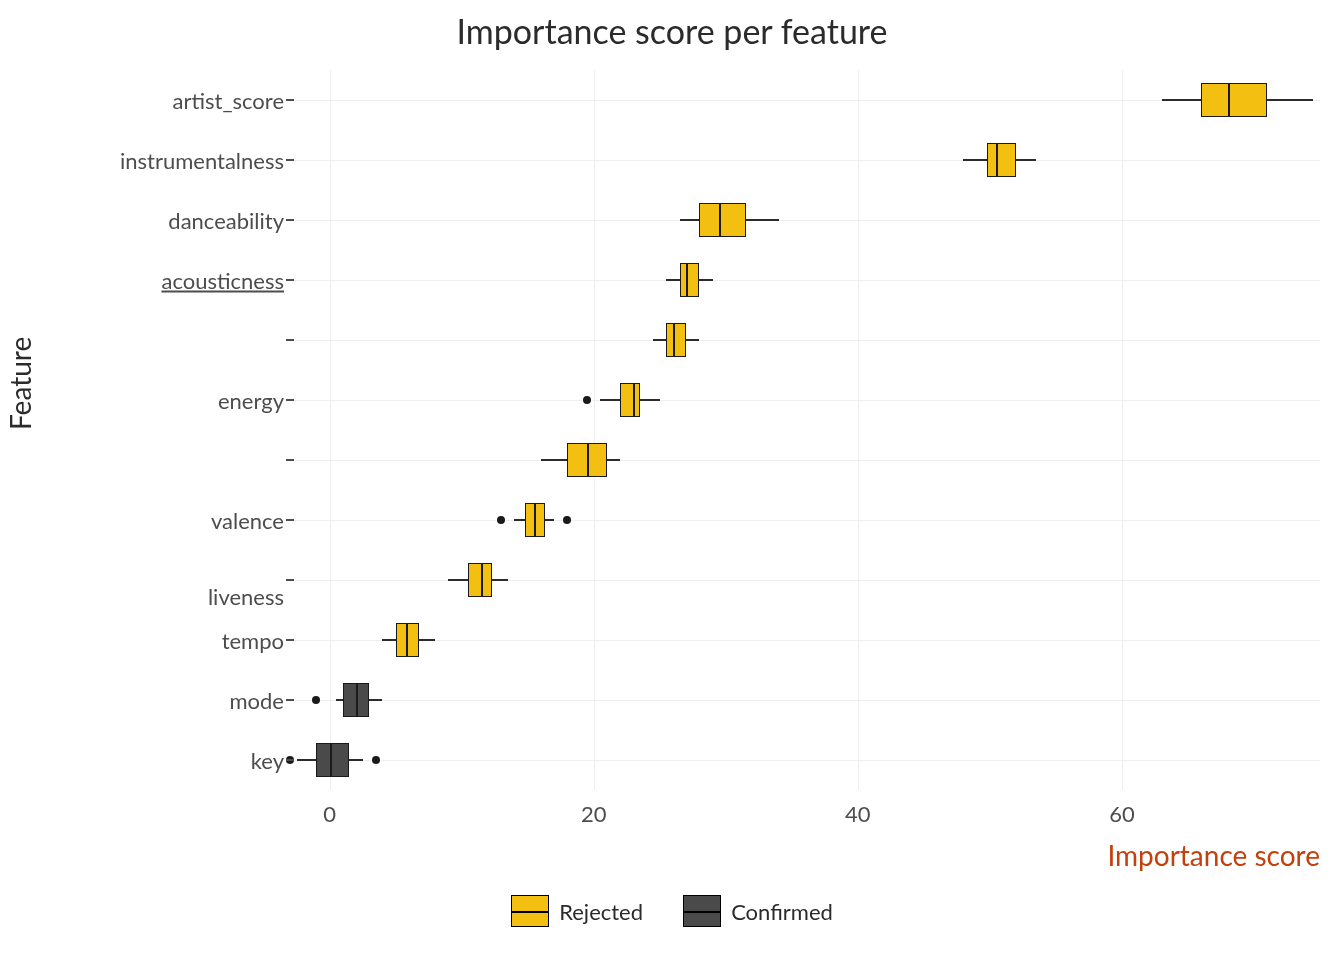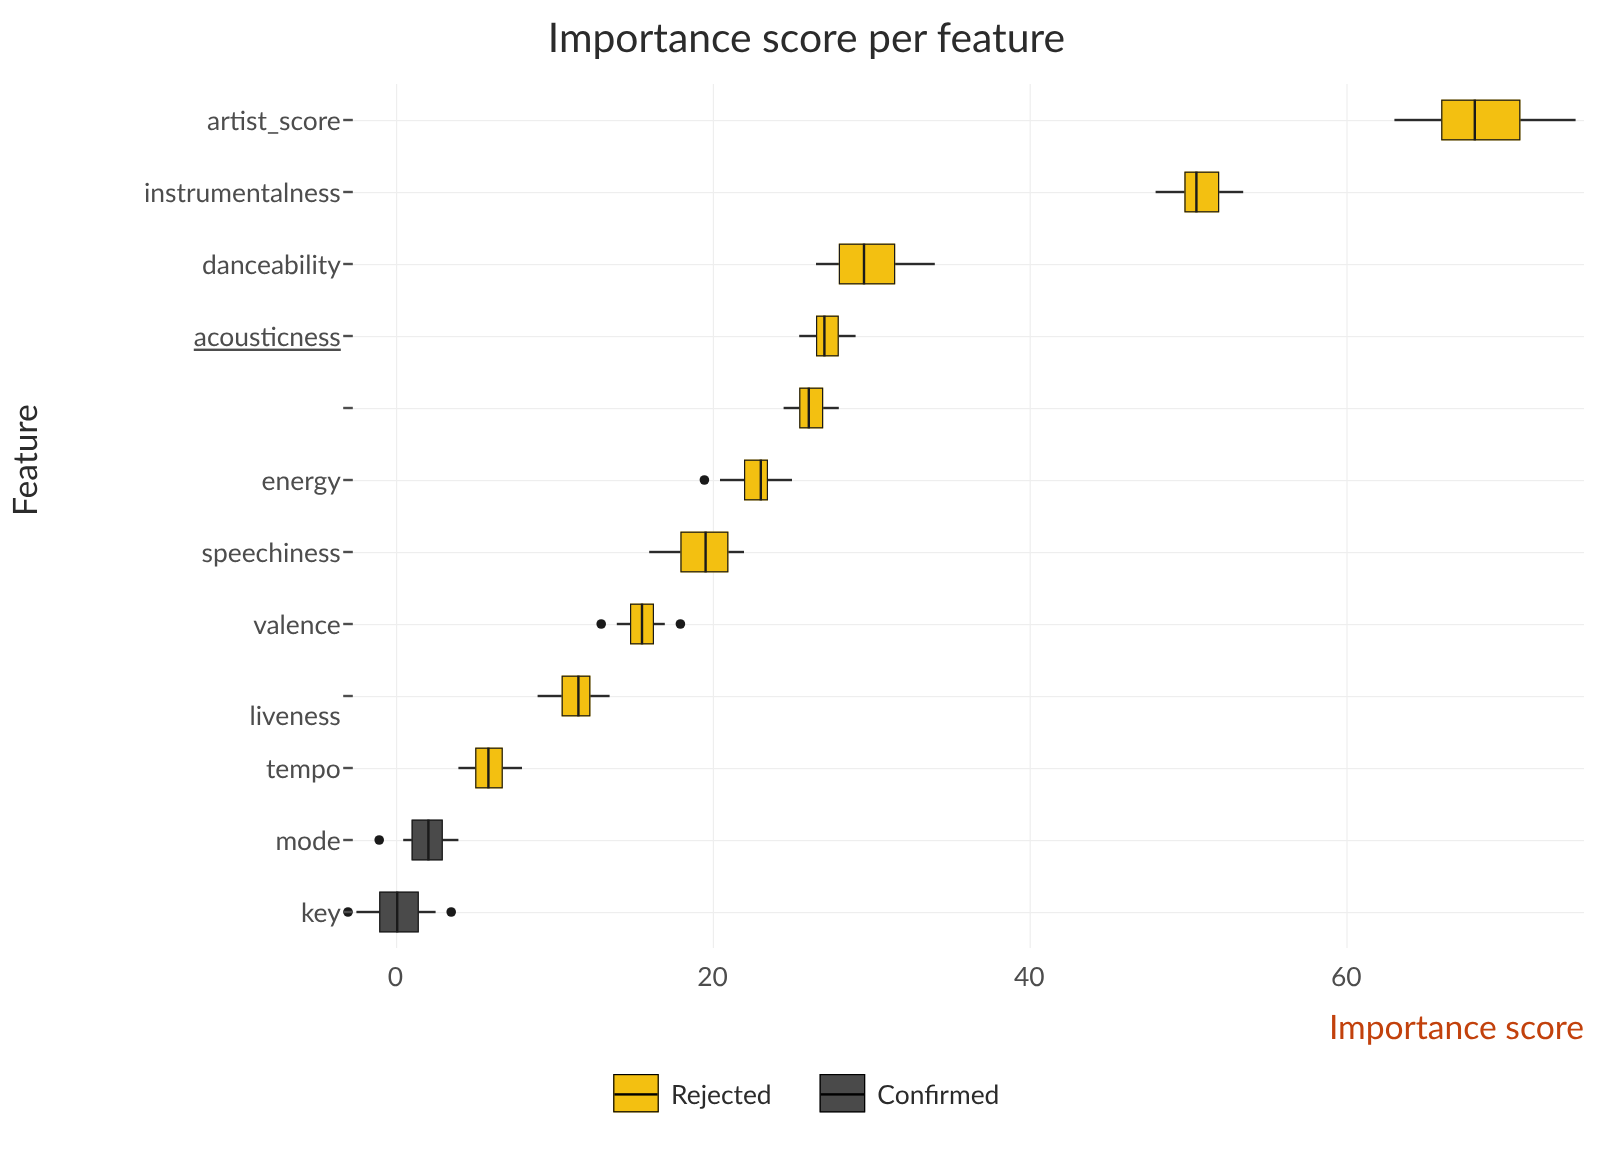--- a/index.html
+++ b/index.html
@@ -275,21 +275,20 @@
     <div class="y-tick-dash" style="top: 100px;"></div>
     <div class="y-tick" style="top: 160px;">instrumentalness</div>
     <div class="y-tick-dash" style="top: 160px;"></div>
     <div class="y-tick" style="top: 220px; text-align: right;">danceability</div>
     <div class="y-tick-dash" style="top: 220px;"></div>
     <div class="y-tick" style="top: 280px; text-decoration: underline;">acousticness</div>
     <div class="y-tick-dash" style="top: 280px;"></div>
     <div class="y-tick-dash" style="top: 340px;"></div>
     <div class="y-tick" style="top: 400px;">energy</div>
     <div class="y-tick-dash" style="top: 400px;"></div>
-    <div class="y-tick" style="top: 460px;">speechiness</div>
     <div class="y-tick-dash" style="top: 460px;"></div>
     <div class="y-tick" style="top: 520px;">valence</div>
     <div class="y-tick-dash" style="top: 520px;"></div>
     <div class="y-tick" style="top: 596px;">liveness</div>
     <div class="y-tick-dash" style="top: 580px;"></div>
     <div class="y-tick" style="top: 640px;">tempo</div>
     <div class="y-tick-dash" style="top: 640px;"></div>
     <div class="y-tick" style="top: 700px;">mode</div>
     <div class="y-tick-dash" style="top: 700px;"></div>
     <div class="y-tick" style="top: 760px;">key</div>

